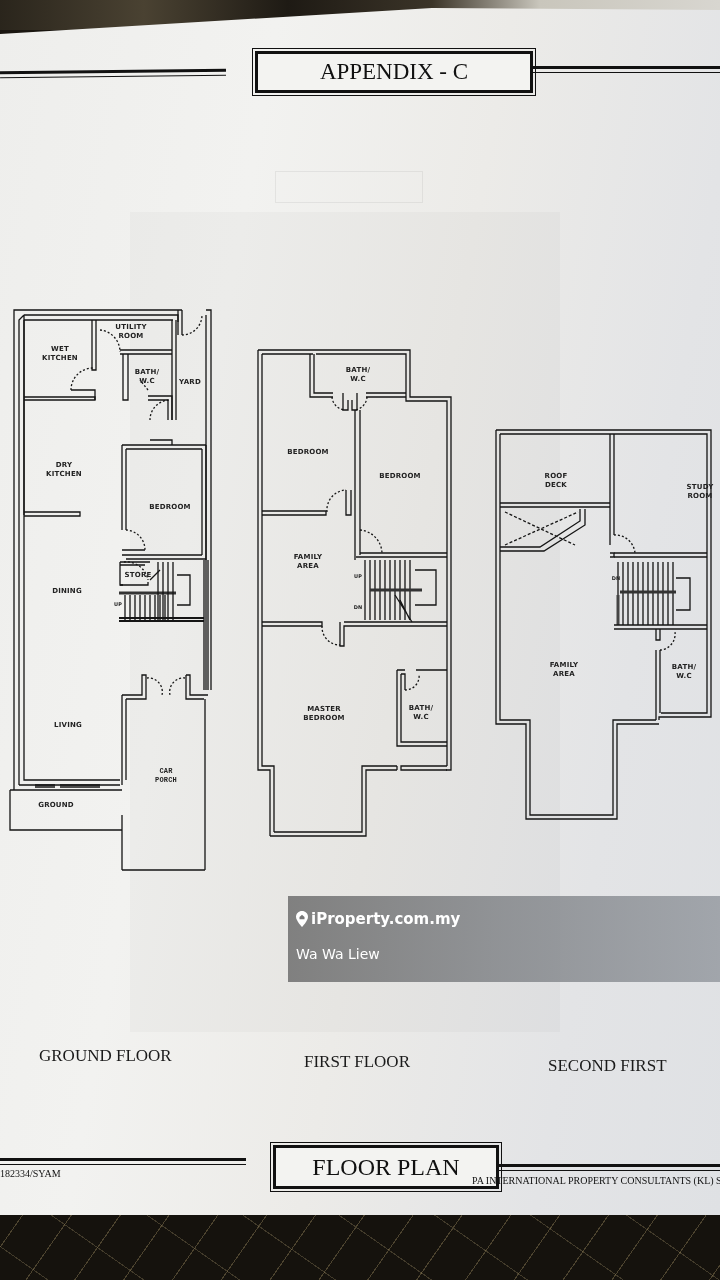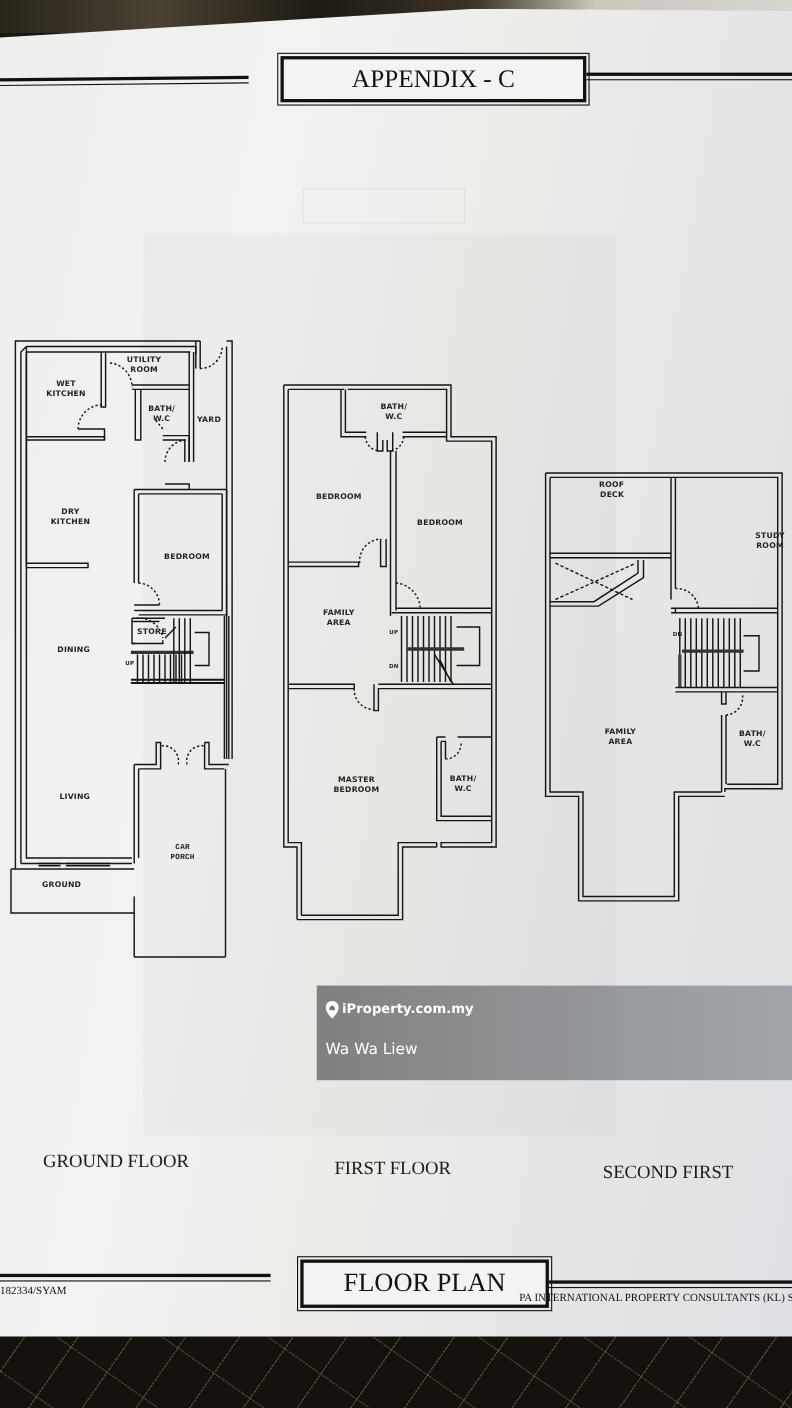--- a/index.html
+++ b/index.html
@@ -52,22 +52,22 @@
   .footer-left, .footer-right {
     position: absolute; font-family: "Liberation Serif", serif;
     font-size: 10px; color: #111; white-space: nowrap;
   }
   .watermark {
     position: absolute; left: 288px; top: 896px; width: 432px; height: 86px;
     background: linear-gradient(90deg, rgba(110,110,110,0.85) 0%, rgba(125,128,132,0.8) 50%, rgba(140,145,152,0.75) 100%);
   }
   .wm-brand {
     position: absolute; left: 8px; top: 14px; color: #fff;
-    font-family: "DejaVu Sans", sans-serif; font-weight: bold; font-size: 12px;
-    display: flex; align-items: flex-start; gap: 3px;
+    font-family: "DejaVu Sans", sans-serif; font-weight: bold; font-size: 15px;
+    display: flex; align-items: center; gap: 3px;
   }
   .wm-agent {
     position: absolute; left: 8px; top: 50px; color: #fff;
     font-family: "DejaVu Sans", sans-serif; font-size: 14px;
   }
   .ghost-box {
     position: absolute; left: 275px; top: 171px; width: 146px; height: 30px;
     border: 1px solid rgba(0,0,0,0.06);
   }
   .ghost-area {
@@ -243,21 +243,21 @@
       <path d="M620,592 L676,592" stroke-width="3" stroke="#333"></path>
       <path d="M618,595 L618,625" stroke-width="3" stroke="#444"></path>
       <path d="M676,578 L690,578 L690,610 L676,610"></path>
       <path d="M614,625 L707,625 M614,629 L707,629"></path>
 
       <path d="M656,629 L656,640 L660,640 L660,629"></path>
       <path d="M656,650 L656,720 M660,650 L660,713"></path>
       <path d="M660,650 A16,16 0 0 0 675,632" stroke-dasharray="2,2"></path>
     </g>
   </svg>
-  <div class="room-label" style="left:556px;top:446px;text-align:right;">ROOF
+  <div class="room-label" style="left:556px;top:481px;">ROOF
 DECK</div>
   <div class="room-label" style="left:660px;top:492px;margin-left:40px;">STUDY
 ROOM</div>
   <div class="room-label" style="left:564px;top:670px;">FAMILY
 AREA</div>
   <div class="room-label" style="left:684px;top:672px;">BATH/
 W.C</div>
   <div class="room-label" style="left:616px;top:578px;font-size:5px;">DN</div>
 </div>
 

